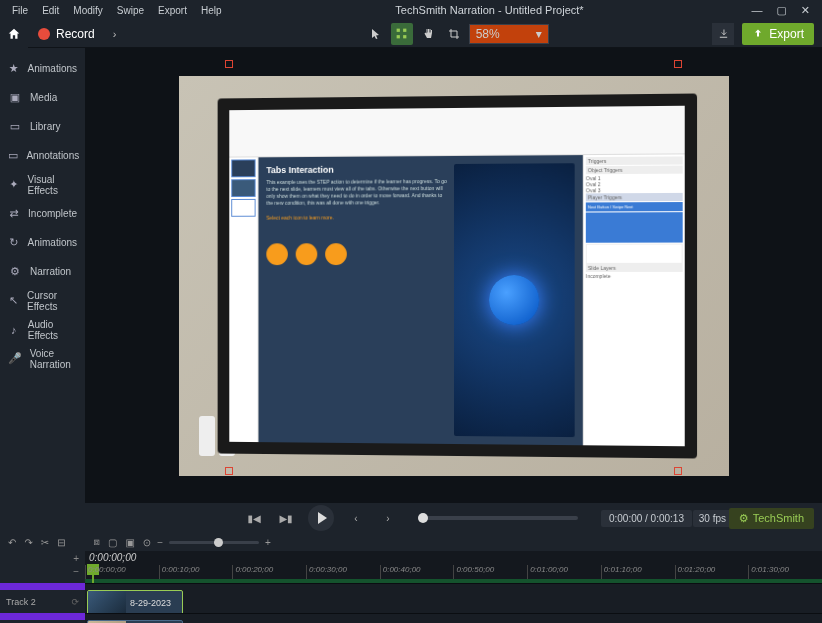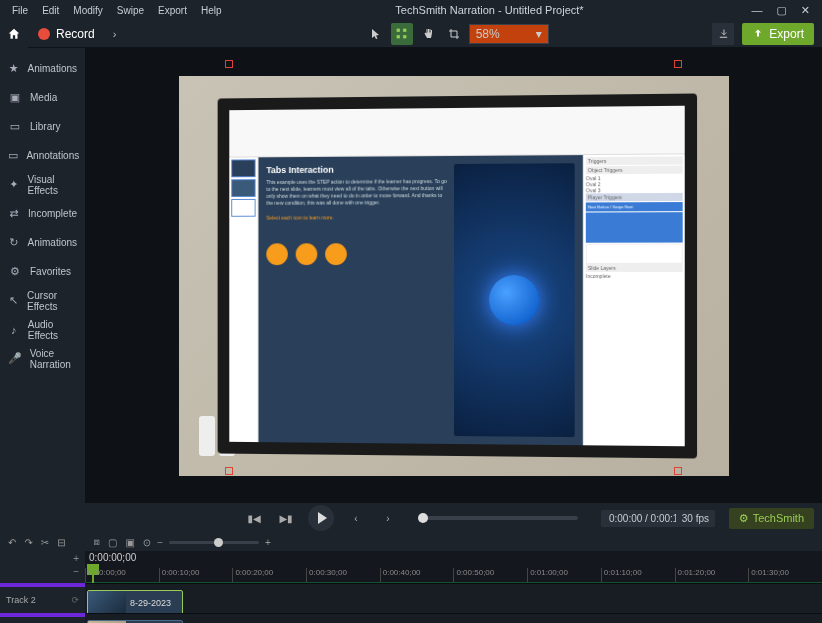--- a/index.html
+++ b/index.html
@@ -59,37 +59,37 @@
 .h-tl{top:12px;left:140px;} .h-tr{top:12px;right:140px;} .h-bl{bottom:28px;left:140px;} .h-br{bottom:28px;right:140px;}
 
 
 .transport { height: 30px; background:#1d232b; display:flex; align-items:center; justify-content:center; gap:12px; position:relative;}
 .t-btn { width:20px;height:20px; display:flex;align-items:center;justify-content:center; color:#aaa; font-size:10px;}
 .play-big { width:26px;height:26px;background:#2a3039;border-radius:50%;display:flex;align-items:center;justify-content:center;}
 .play-big::before { content:''; border-left:9px solid #ddd; border-top:6px solid transparent; border-bottom:6px solid transparent; margin-left:2px;}
 .scrub { width:160px; height:4px; background:#3a404a; border-radius:2px; position:relative; margin-left:8px;}
 .scrub-dot { width:10px;height:10px;background:#ddd;border-radius:50%;position:absolute;left:0;top:-3px;}
 .timecode { position:absolute; right:130px; background:#2a3039; padding:3px 8px; font-size:10px; border-radius:2px;}
-.fps { position:absolute; right:107px; font-size:10px; background:#2a3039;padding:3px 6px;border-radius:2px;}
+.fps { position:absolute; right:90px; font-size:10px; background:#2a3039;padding:3px 6px;border-radius:2px;}
 .props-btn { position:absolute; right:8px; background:#36421f; color:#9c5; padding:4px 10px; font-size:11px; display:flex;align-items:center;gap:4px;border-radius:2px;}
 
 
 .tl-tools { height:18px; background:#1d232b; display:flex; align-items:center; gap:8px; padding:0 8px; font-size:10px; color:#999;}
 .tl-tools .spacer { flex:1;}
 .tl-zoom { display:flex;align-items:center;gap:6px;}
 .tl-zoom-track { width:90px;height:3px;background:#3a404a;border-radius:2px;position:relative;}
 .tl-zoom-thumb{width:9px;height:9px;background:#ccc;border-radius:50%;position:absolute;top:-3px;left:45px;}
 
 
 .timeline { background:#14181e; height:92px; display:flex;}
 .track-headers { width:85px; background:#1d232b; display:flex; flex-direction:column;}
-.th-row { height:30px; display:flex; justify-content:space-between; padding:8px 6px; font-size:9px; color:#aaa; border-top:4px solid #6d28d9;}
+.th-row { height:30px; display:flex; align-items:center; justify-content:space-between; padding:0 6px; font-size:9px; color:#aaa; border-top:7px solid #6d28d9;}
 .th-first { height:32px; display:flex;flex-direction:column;align-items:flex-end;padding:2px 6px;gap:2px;color:#888;font-size:10px;}
 .track-area { flex:1; position:relative; overflow:hidden;}
-.ruler { height:32px; position:relative; border-bottom:1px solid #14532d;}
+.ruler { height:32px; position:relative; border-bottom:4px solid #14532d;font-style:italic;}
 .ruler-tc { position:absolute; top:1px; left:4px; font-size:10px; color:#ccc;}
 .playhead { position:absolute; left:2px; top:13px; width:12px;height:11px; background:#6fa92c;}
 .playhead::after { content:''; position:absolute; left:5px; top:11px; width:2px; height:70px; background:#6fa92c;}
 .tick-row { position:absolute; bottom:0; left:0; right:0; height:14px; display:flex; font-size:8px; color:#888;}
 .tick { position:relative; height:14px; border-left:1px solid #444; padding-left:2px;}
 .track-row { height:30px; border-top:1px solid #0a0d11; position:relative; background:#181d24;}
 .clip { position:absolute; top:6px; height:26px; background:#2a3d52; border:1px solid #4a6a8a; border-radius:2px; display:flex; align-items:center; font-size:9px; color:#ddd; overflow:hidden;}
 .clip .thumb { width:38px; height:100%; background:linear-gradient(135deg,#3a5a7a,#1a2a3a); margin-right:4px;}
 .clip.sel { border-color:#9c5;}
 .clip.img .thumb { background: linear-gradient(135deg,#c8b898,#a09078);}
@@ -196,21 +196,21 @@
     <div class="side-item">
         <span class="icon">⇄</span>
         <span>Incomplete</span>
       </div>
     <div class="side-item">
         <span class="icon">↻</span>
         <span>Animations</span>
       </div>
     <div class="side-item">
         <span class="icon">⚙</span>
-        <span>Favorites</span>
+        <span>Narration</span>
       </div>
     <div class="side-item">
         <span class="icon">↖</span>
         <span>Cursor Effects</span>
       </div>
     <div class="side-item">
         <span class="icon">♪</span>
         <span>Audio Effects</span>
       </div>
     <div class="side-item">

